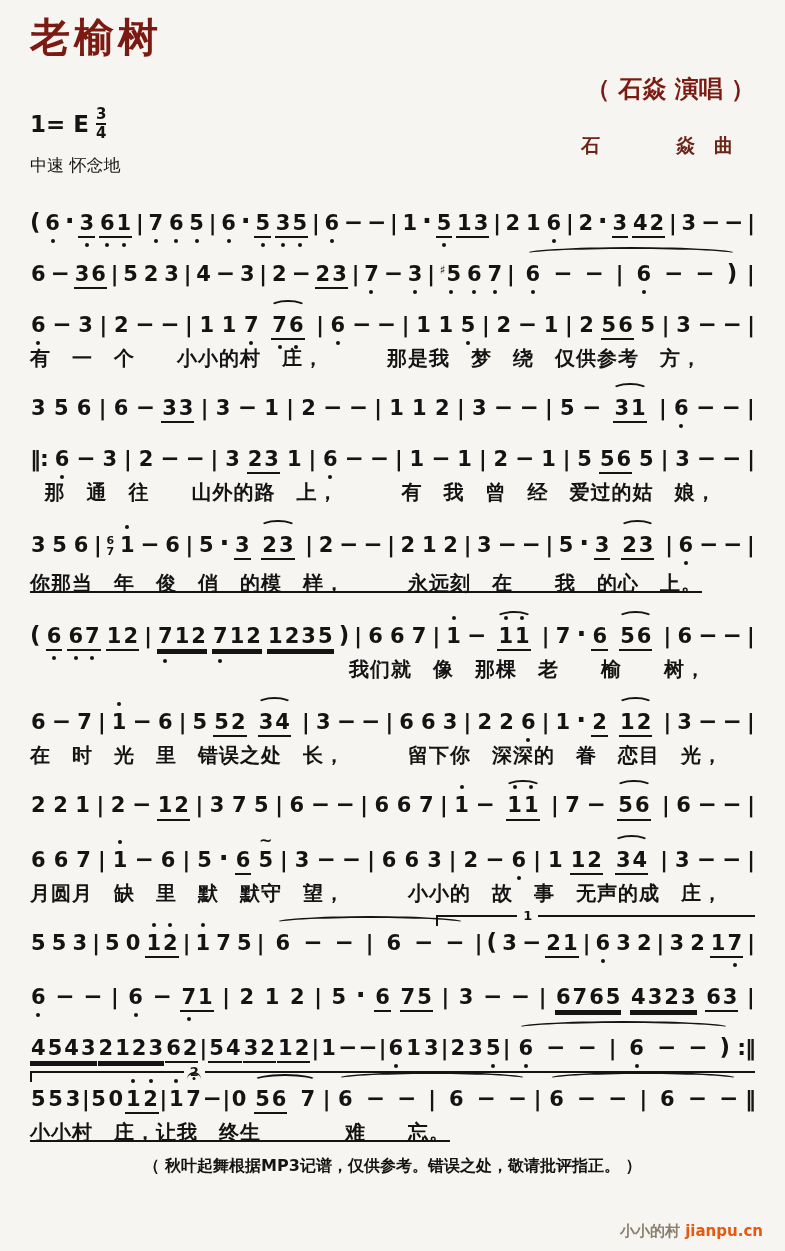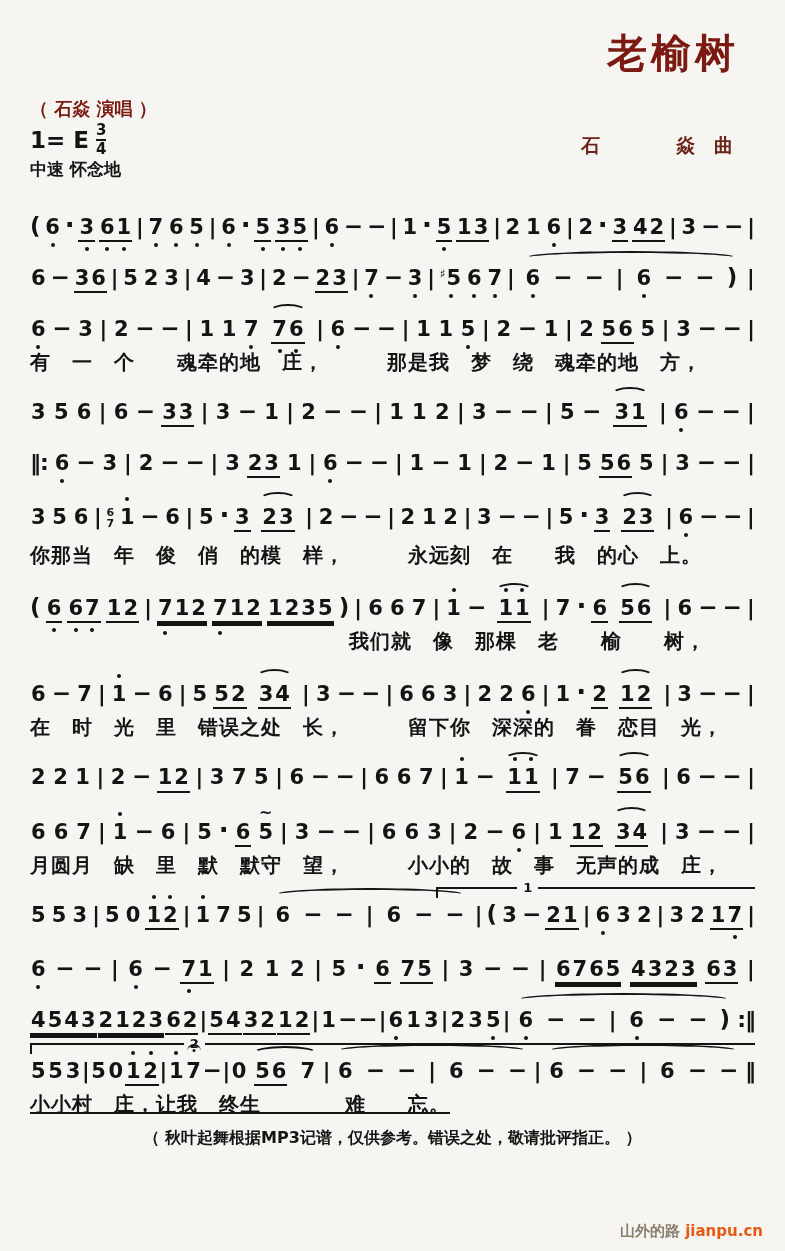--- a/index.html
+++ b/index.html
@@ -1,26 +1,26 @@
 <!DOCTYPE html>
 <html style="--title: #7b1a12; --credits: #6b2418; --ink: #141414; --page_bg: #f6f5f1; --watermark_site: #8a7f6e; --watermark_domain: #e8590f;"><head>
 <meta charset="utf-8">
 <style>
   html,body{margin:0;padding:0;}
   body{width:785px;height:1251px;background:var(--page_bg,#f6f5f1);overflow:hidden;
        font-family:"DejaVu Sans",sans-serif;color:var(--ink,#141414);}
   .page{position:relative;width:785px;height:1251px;box-sizing:border-box;padding:10px 30px 0 30px;}
-  .title{margin:16px;text-align:right;font-size:40px;font-weight:bold;letter-spacing:4px;color:var(--title,#7b1a12);}
-  .subtitle{text-align:left;font-size:18px;font-weight:bold;color:var(--title,#7b1a12);margin-top:8px;}
+  .title{margin:0;text-align:left;font-size:40px;font-weight:bold;letter-spacing:4px;color:var(--title,#7b1a12);}
+  .subtitle{text-align:right;font-size:24px;font-weight:bold;color:var(--title,#7b1a12);margin-top:8px;}
   .credits{position:absolute;top:58px;right:52px;font-size:19px;font-weight:bold;
            color:var(--credits,#6b2418);line-height:1.85;white-space:pre;text-align:left;}
   .keyrow{margin-top:2px;font-size:23px;font-weight:bold;display:flex;align-items:center;}
   .frac{display:inline-flex;flex-direction:column;align-items:center;font-size:15px;line-height:1.05;margin-left:7px;font-weight:bold;}
   .frac .den{border-top:2px solid #141414;padding-top:1px;}
-  .tempo{font-size:17px;font-weight:bold;margin-top:0;}
+  .tempo{font-size:17px;font-weight:normal;margin-top:12px;}
   .score{margin-top:14px;}
   .score-line{position:relative;margin-bottom:7px;}
   .notes-row{display:flex;justify-content:space-between;align-items:baseline;
              padding-top:15px;font-weight:bold;font-size:21px;white-space:nowrap;}
   .slur{display:inline-flex;align-items:baseline;position:relative;}
   .slur>*{margin:0 6px;}
   .slur::before{content:'';position:absolute;left:5px;right:5px;top:-13px;height:10px;
                 border:2px solid transparent;border-top:2px solid #141414;border-radius:50%;}
   .grp{display:inline-block;position:relative;}
   .note{display:inline-block;position:relative;padding:0 1px;line-height:1.15;}
@@ -180,21 +180,21 @@
           <span class="bar">|</span>
           <span class="grp"><span class="note">2</span></span>
           <span class="grp u1"><span class="note">5</span><span class="note">6</span></span>
           <span class="grp"><span class="note">5</span></span>
           <span class="bar">|</span>
           <span class="grp"><span class="note">3</span></span>
           <span class="dash">−</span>
           <span class="dash">−</span>
           <span class="bar">|</span>
         </div>
-        <div class="lyrics" style="padding-left: 0%;">有　一　个　　魂牵的地　庄，　　　那是我　梦　绕　魂牵的地　方，</div>
+        <div class="lyrics" style="padding-left: 0%;">有　一　个　　小小的村　庄，　　　那是我　梦　绕　仅供参考　方，</div>
       </div>
       <div class="score-line">
         <div class="notes-row">
           <span class="grp"><span class="note">3</span></span>
           <span class="grp"><span class="note">5</span></span>
           <span class="grp"><span class="note">6</span></span>
           <span class="bar">|</span>
           <span class="grp"><span class="note">6</span></span>
           <span class="dash">−</span>
           <span class="grp u1"><span class="note">3</span><span class="note">3</span></span>
@@ -256,20 +256,21 @@
           <span class="bar">|</span>
           <span class="grp"><span class="note">5</span></span>
           <span class="grp u1"><span class="note">5</span><span class="note">6</span></span>
           <span class="grp"><span class="note">5</span></span>
           <span class="bar">|</span>
           <span class="grp"><span class="note">3</span></span>
           <span class="dash">−</span>
           <span class="dash">−</span>
           <span class="bar">|</span>
         </div>
+        <div class="lyrics" style="padding-left: 2%;">那　通　往　　山外的路　上，　　　有　我　曾　经　爱过的姑　娘，</div>
       </div>
       <div class="score-line">
         <div class="notes-row">
           <span class="grp"><span class="note">3</span></span>
           <span class="grp"><span class="note">5</span></span>
           <span class="grp"><span class="note">6</span></span>
           <span class="bar">|</span>
           <span class="grace">
             <i class="">6</i>
             <i class="">7</i>
@@ -302,21 +303,21 @@
           <span class="grp u1"><span class="note">3</span></span>
           <span class="slur">
             <span class="grp u1"><span class="note">2</span><span class="note">3</span></span>
           </span>
           <span class="bar">|</span>
           <span class="grp"><span class="note">6<i class="db"></i></span></span>
           <span class="dash">−</span>
           <span class="dash">−</span>
           <span class="bar">|</span>
         </div>
-        <div class="lyrics" style="padding-left: 0%;">你那当　年　俊　俏　的模　样，　　　永远刻　在　　我　的心　上。</div>
+        <div class="lyrics" style="padding-left: 0%; text-decoration: underline;">你那当　年　俊　俏　的模　样，　　　永远刻　在　　我　的心　上。</div>
       </div>
       <div class="score-line">
         <div class="notes-row">
           <span class="paren">(</span>
           <span class="grp u1"><span class="note">6<i class="db"></i></span></span>
           <span class="grp u1"><span class="note">6<i class="db"></i></span><span class="note">7<i class="db"></i></span></span>
           <span class="grp u1"><span class="note">1</span><span class="note">2</span></span>
           <span class="bar">|</span>
           <span class="grp u2"><span class="note">7<i class="db"></i></span><span class="note">1</span><span class="note">2</span></span>
           <span class="grp u2"><span class="note">7<i class="db"></i></span><span class="note">1</span><span class="note">2</span></span>
@@ -620,15 +621,15 @@
           </span>
           <span class="rpt">‖</span>
         </div>
         <div class="lyrics" style="padding-left: 0%; text-decoration: underline;">小小村　庄，让我　终生　　　　难　　忘。</div>
       </div>
     </div>
 
   <div class="footer">（ 秋叶起舞根据MP3记谱，仅供参考。错误之处，敬请批评指正。 ）</div>
 
   <div class="watermark">
-    <span class="site">山外的路 </span><span class="dom">jianpu.cn</span>
+    <span class="site">小小的村 </span><span class="dom">jianpu.cn</span>
   </div>
 </div>
 
 </body></html>

